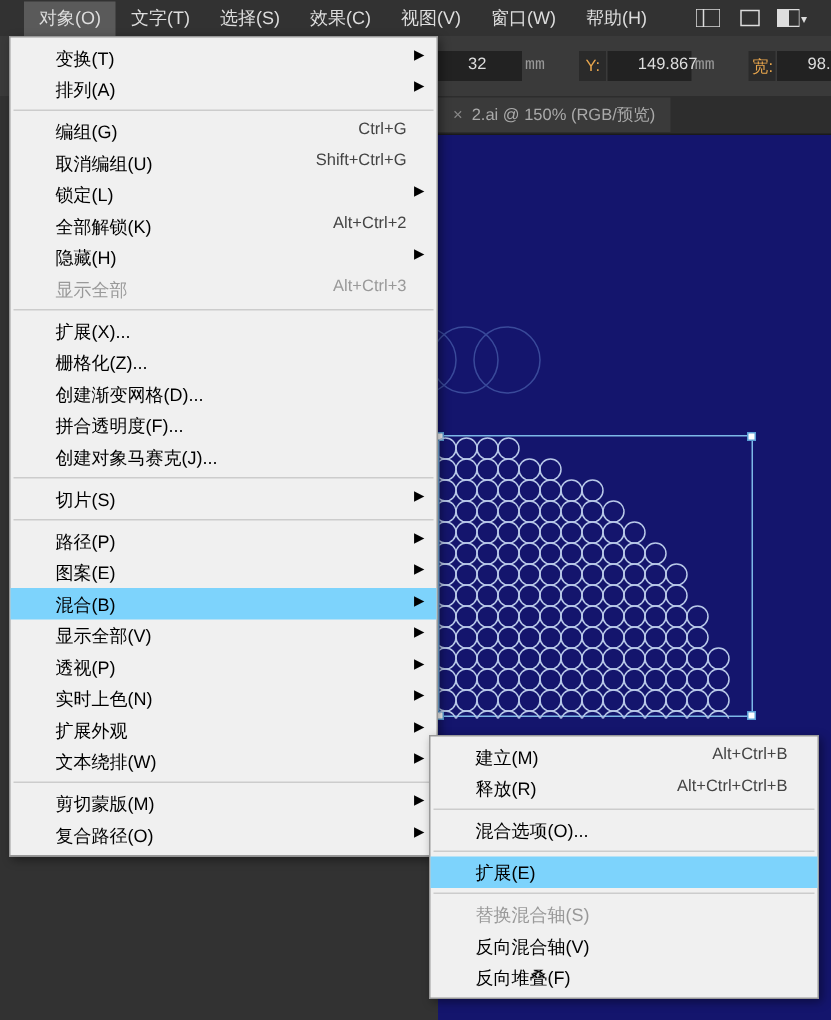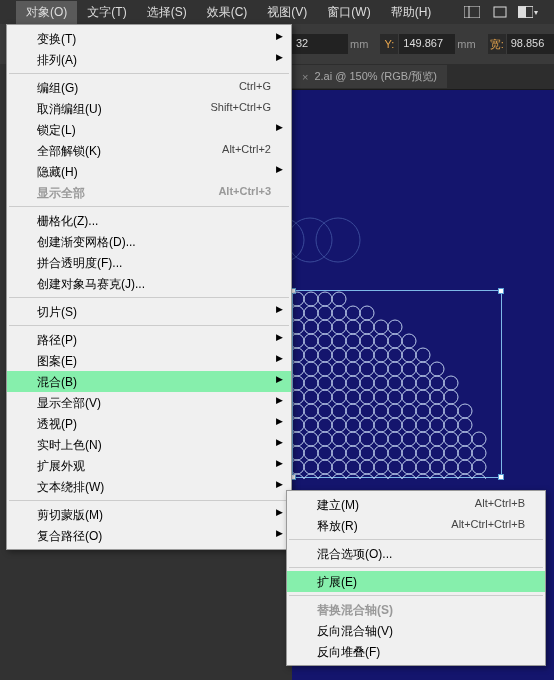--- a/index.html
+++ b/index.html
@@ -7,43 +7,43 @@
 .menubar { height: 24px; background: #323232; display: flex; align-items: center; padding: 0 16px; color: #ddd; font-size: 12px; }
 .menubar-item { padding: 3px 10px; cursor: pointer; }
 .menubar-item.active { background: #5a5a5a; }
 .toolbar-icons { margin-left: auto; display: flex; gap: 8px; }
 .tb-icon { width: 20px; height: 16px; display: flex; align-items: center; justify-content: center; color: #ddd; font-size: 11px; }
 .tb-icon svg { stroke: #ddd; fill: none; }
 
 .options-bar { position: absolute; top: 24px; left: 0; right: 0; height: 40px; background: #3a3a3a; display: flex; align-items: center; padding: 0; font-size: 11px; color: #ccc; }
 .opt-field { display: flex; align-items: center; margin-left: 292px; }
 .opt-label { width: 18px; height: 20px; background: #2a2a2a; color: #e8a64d; display: flex; align-items: center; justify-content: center; font-size: 11px; margin-right: 1px; }
-.opt-val { background: #222; padding: 3px 4px; width: 56px; height: 20px; color: #ddd; font-size: 11px; }
-.opt-unit { color: #999; margin: 0 12px 0 2px; font-size: 11px; }
+.opt-val { background: #222; padding: 3px 20px; width: 56px; height: 20px; color: #ddd; font-size: 11px; }
+.opt-unit { color: #999; margin: 0 23px 0 2px; font-size: 11px; font-family: Liberation Mono, monospace; }
 
 .tab-bar { position: absolute; top: 64px; left: 292px; right: 0; height: 26px; background: #2d2d2d; display: flex; align-items: center; font-size: 11px; color: #aaa; border-bottom: 1px solid #1a1a1a; }
 .tab { padding: 4px 10px; display: flex; align-items: center; gap: 6px; }
 .tab.active { background: #3a3a3a; }
 .tab .x { color: #888; font-size: 11px; }
 
 .canvas { position: absolute; top: 90px; left: 292px; right: 0; bottom: 0; background: #14156d; overflow: hidden; }
 .selection-box { position: absolute; top: 200px; left: 0; width: 210px; height: 188px; border: 1px solid #7db8e8; }
 .handle { position: absolute; width: 6px; height: 6px; background: #fff; border: 1px solid #5a9fd6; }
 .h-tl { top: -3px; left: -3px; }
 .h-tr { top: -3px; right: -3px; }
 .h-bl { bottom: -3px; left: -3px; }
 .h-br { bottom: -3px; right: -3px; }
 .deco-circles { position: absolute; }
 .deco-circles circle { fill: none; stroke: #8fa6d6; stroke-width: 1; }
 .deco-big circle { stroke: #3a4a9a; }
 
 .dropdown { position: absolute; top: 24px; left: 6px; width: 286px; background: #f0f0f0; border: 1px solid #999; box-shadow: 2px 2px 6px rgba(0,0,0,0.4); font-size: 12px; color: #000; padding: 3px 0; }
 .menu-item { display: flex; padding: 3px 20px 3px 30px; height: 21px; position: relative; }
-.menu-item.disabled { color: #999; font-weight: bold; }
-.menu-item.highlighted { background: #86efac; }
+.menu-item.disabled { color: #999; }
+.menu-item.highlighted { background: #7dd3fc; }
 .menu-item .label {}
 .menu-item .shortcut { margin-left: auto; color: #444; font-size: 11px; }
 .menu-item.disabled .shortcut { color: #999; }
 .menu-item .arrow { position: absolute; right: 8px; font-size: 9px; }
 .menu-sep { height: 1px; background: #ccc; margin: 3px 2px; }
 
 .submenu { position: absolute; top: 490px; left: 286px; width: 260px; background: #f0f0f0; border: 1px solid #999; box-shadow: 2px 2px 6px rgba(0,0,0,0.4); font-size: 12px; color: #000; padding: 3px 0; }
 </style>
 </head>
 <body>
@@ -306,20 +306,23 @@
   <div class="menu-item">
       <span class="label">隐藏(H)</span>
       <span class="arrow">▶</span>
     </div>
   <div class="menu-item disabled">
       <span class="label">显示全部</span>
       <span class="shortcut">Alt+Ctrl+3</span>
     </div>
   <div class="menu-sep"></div>
   <div class="menu-item">
+      <span class="label">扩展(X)...</span>
+    </div>
+  <div class="menu-item">
       <span class="label">栅格化(Z)...</span>
     </div>
   <div class="menu-item">
       <span class="label">创建渐变网格(D)...</span>
     </div>
   <div class="menu-item">
       <span class="label">拼合透明度(F)...</span>
     </div>
   <div class="menu-item">
       <span class="label">创建对象马赛克(J)...</span>

